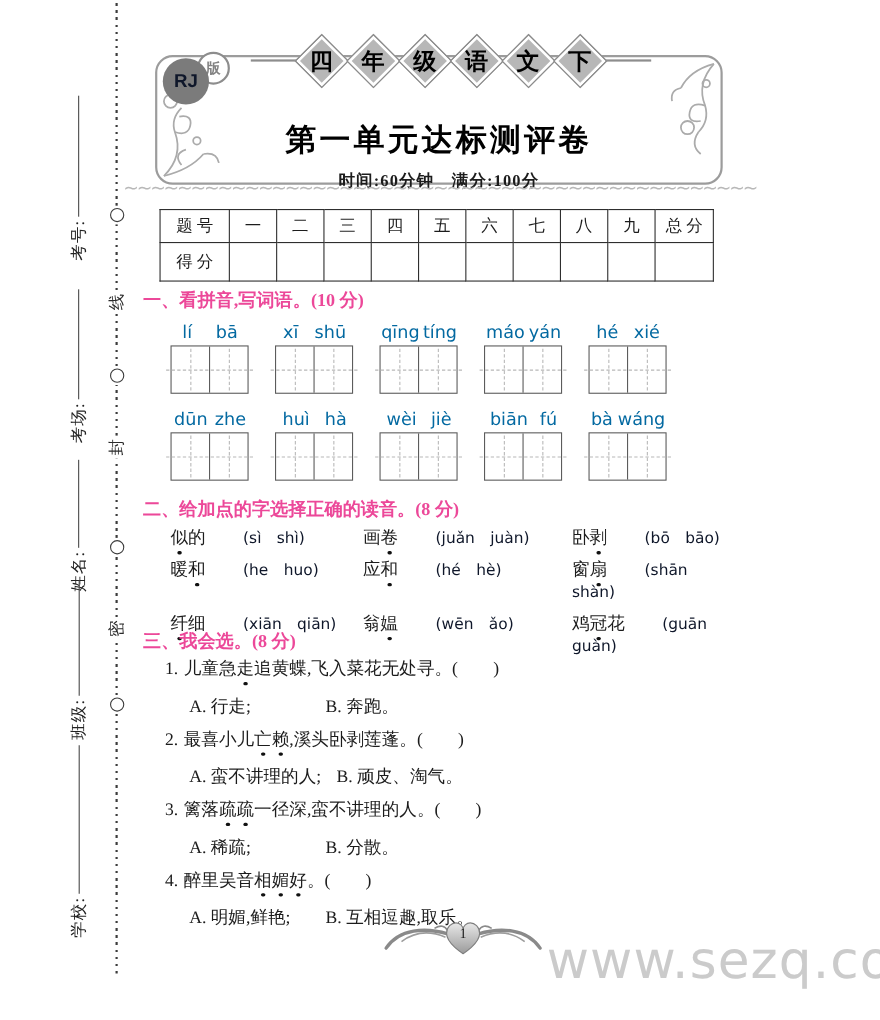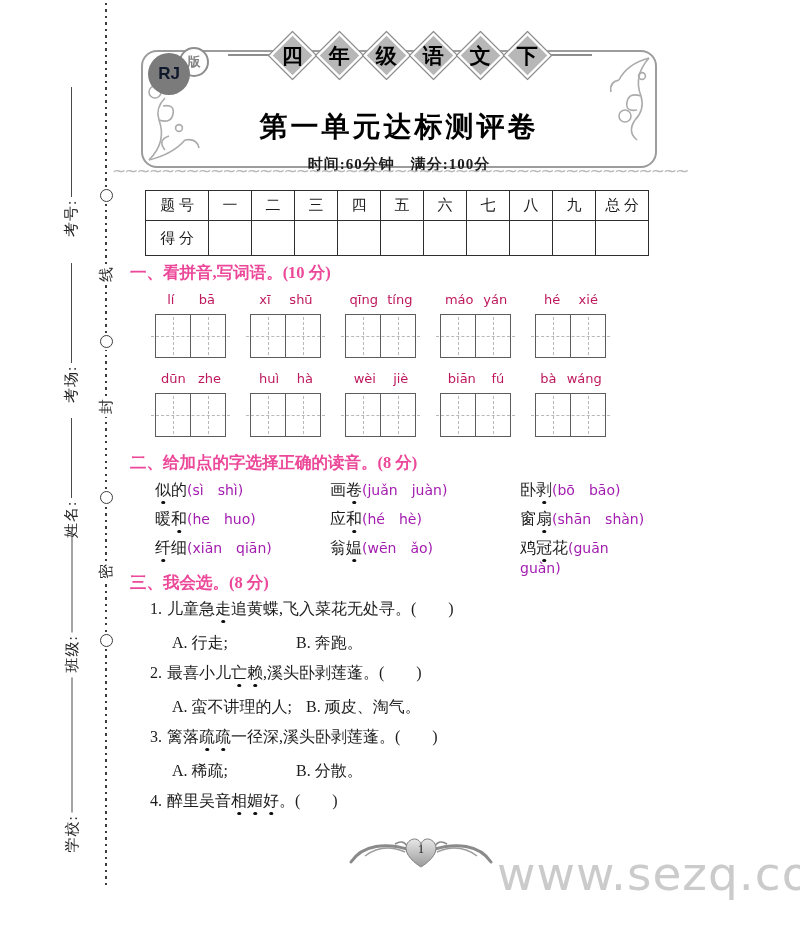--- a/index.html
+++ b/index.html
@@ -48,30 +48,30 @@
   .score-table tr:last-child td{height:34px;}
   .score-table td.lab{width:62px;}
   .score-table td.col{width:42px;}
   .score-table td.tot{width:52px;}
 
   
   .sec-heading{position:absolute;left:130px;font-size:16.5px;font-weight:bold;color:#ec4899;}
   .pinyin-row{position:absolute;left:155px;display:flex;}
   .pinyin-group{width:72px;margin-right:23px;flex:none;}
   .pinyin-syl{display:flex;justify-content:space-around;height:22px;
-    font-family:"DejaVu Sans",sans-serif;font-size:13px;color:#be185d;}
+    font-family:"DejaVu Sans",sans-serif;font-size:16px;color:#0369a1;}
   .cell-pair{position:relative;display:flex;border:1.5px solid #5c5c5c;width:69px;height:42px;}
   .cell{position:relative;flex:1;}
   .cell + .cell{border-left:1.5px solid #5c5c5c;}
   .cell::before{content:'';position:absolute;left:50%;top:2px;bottom:2px;border-left:1px dashed #b8b8b8;}
   .cell-pair::after{content:'';position:absolute;left:-5px;right:-5px;top:50%;border-top:1px dashed #b8b8b8;}
 
   .reading-grid{position:absolute;left:155px;top:480px;width:505px;display:grid;
     grid-template-columns:175px 190px 1fr;row-gap:9px;font-size:16px;line-height:20px;}
-  .pinyin-inline{font-family:"DejaVu Sans",sans-serif;font-size:14px;color:#a21caf;}
+  .pinyin-inline{font-family:"DejaVu Sans",sans-serif;font-size:14px;color:#0f172a;padding-left:34px;}
   .dotted{position:relative;}
   .dotted::after{content:'';position:absolute;left:50%;transform:translateX(-50%);bottom:-6px;
     width:3.5px;height:3.5px;border-radius:50%;background:#111;}
 
   .questions{position:absolute;left:150px;top:598px;width:530px;font-size:16px;}
   .question{margin-bottom:8px;}
   .q-stem{line-height:22px;}
   .q-num{margin-right:5px;}
   .q-options{margin:12px 0 0 22px;line-height:22px;}
   .opt-a{display:inline-block;min-width:124px;}
@@ -340,25 +340,26 @@
   <div class="questions" id="questions">
       <div class="question">
         <div class="q-stem"><span class="q-num">1.</span><span>儿童急</span><span class="dotted">走</span><span>追黄蝶,飞入菜花无处寻。</span><span>(　　)</span></div>
         <div class="q-options"><span class="opt-a">A. 行走;</span><span class="opt-b">B. 奔跑。</span></div>
       </div>
       <div class="question">
         <div class="q-stem"><span class="q-num">2.</span><span>最喜小儿</span><span class="dotted">亡</span><span class="dotted">赖</span><span>,溪头卧剥莲蓬。</span><span>(　　)</span></div>
         <div class="q-options"><span class="opt-a">A. 蛮不讲理的人;</span><span class="opt-b">B. 顽皮、淘气。</span></div>
       </div>
       <div class="question">
-        <div class="q-stem"><span class="q-num">3.</span><span>篱落</span><span class="dotted">疏</span><span class="dotted">疏</span><span>一径深,溪头卧剥莲蓬。</span><span>(　　)</span></div>
+        <div class="q-stem"><span class="q-num">3.</span><span>篱落</span><span class="dotted">疏</span><span class="dotted">疏</span><span>一径深,蛮不讲理的人。</span><span>(　　)</span></div>
         <div class="q-options"><span class="opt-a">A. 稀疏;</span><span class="opt-b">B. 分散。</span></div>
       </div>
       <div class="question">
         <div class="q-stem"><span class="q-num">4.</span><span>醉里吴音</span><span class="dotted">相</span><span class="dotted">媚</span><span class="dotted">好</span><span>。</span><span>(　　)</span></div>
+        <div class="q-options"><span class="opt-a">A. 明媚,鲜艳;</span><span class="opt-b">B. 互相逗趣,取乐。</span></div>
       </div>
     </div>
 
   <svg class="page-ornament" viewBox="0 0 156 40">
     <defs>
       <linearGradient id="hg" x1="0" y1="0" x2="0" y2="1">
         <stop offset="0" stop-color="#e8e8e8"></stop>
           <stop offset="1" stop-color="#9a9a9a"></stop>
       </linearGradient>
     </defs>

